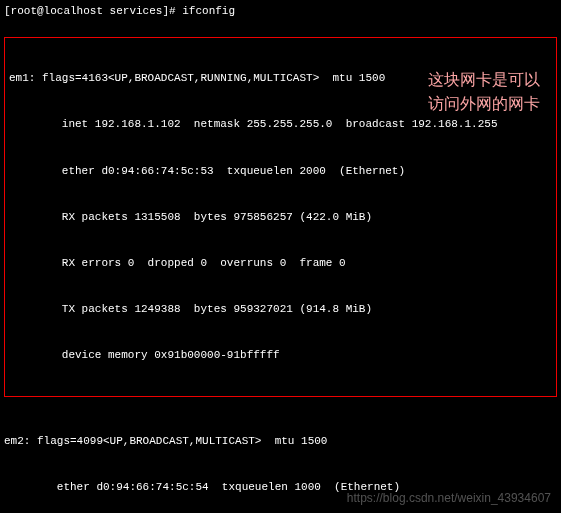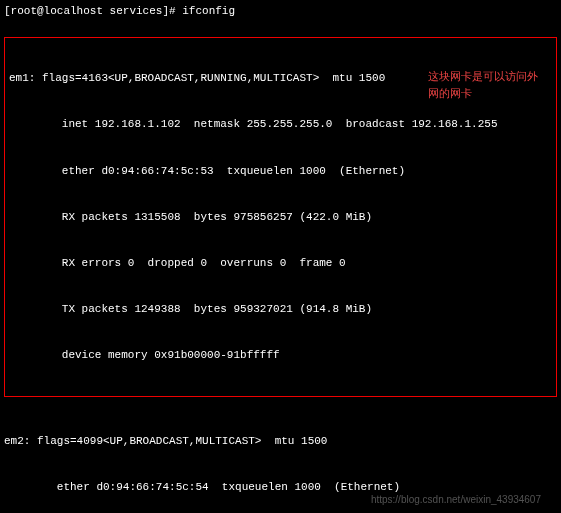--- a/index.html
+++ b/index.html
@@ -28,50 +28,50 @@
       position: relative;
       white-space: pre;
     }
     .box-red {
       border: 1px solid #e00;
       padding: 2px 4px;
       position: relative;
     }
     .annotation {
       position: absolute;
-      color: #ef4444;
+      color: #fca5a5;
       font-family: "Microsoft YaHei", "SimSun", sans-serif;
-      font-size: 11px;
+      font-size: 16px;
       line-height: 1.5;
       white-space: normal;
       width: 120px;
     }
     .anno1 {
       top: 30px;
       right: 8px;
     }
     .watermark {
       position: absolute;
       bottom: 6px;
-      right: 20px;
+      right: 10px;
       color: rgba(180,180,180,0.45);
-      font-size: 10px;
+      font-size: 12px;
       font-family: sans-serif;
     }
     .line { white-space: pre; }
   </style>
 </head>
 <body>
 
 <div class="prompt-line">[root@localhost services]# ifconfig</div>
 
 <div class="iface-block box-red">
   <div class="line">em1: flags=4163&lt;UP,BROADCAST,RUNNING,MULTICAST&gt;  mtu 1500</div>
   <div class="line">        inet 192.168.1.102  netmask 255.255.255.0  broadcast 192.168.1.255</div>
-  <div class="line">        ether d0:94:66:74:5c:53  txqueuelen 1000  (Ethernet)</div>
+  <div class="line">        ether d0:94:66:74:5c:53  txqueuelen 2000  (Ethernet)</div>
   <div class="line">        RX packets 1315508  bytes 975856257 (422.0 MiB)</div>
   <div class="line">        RX errors 0  dropped 0  overruns 0  frame 0</div>
   <div class="line">        TX packets 1249388  bytes 959327021 (914.8 MiB)</div>
   <div class="line">        device memory 0x91b00000-91bfffff</div>
   <div class="annotation anno1">这块网卡是可以访问外网的网卡</div>
 </div>
 
 <div class="iface-block">
   <div class="line">em2: flags=4099&lt;UP,BROADCAST,MULTICAST&gt;  mtu 1500</div>
   <div class="line">        ether d0:94:66:74:5c:54  txqueuelen 1000  (Ethernet)</div>

